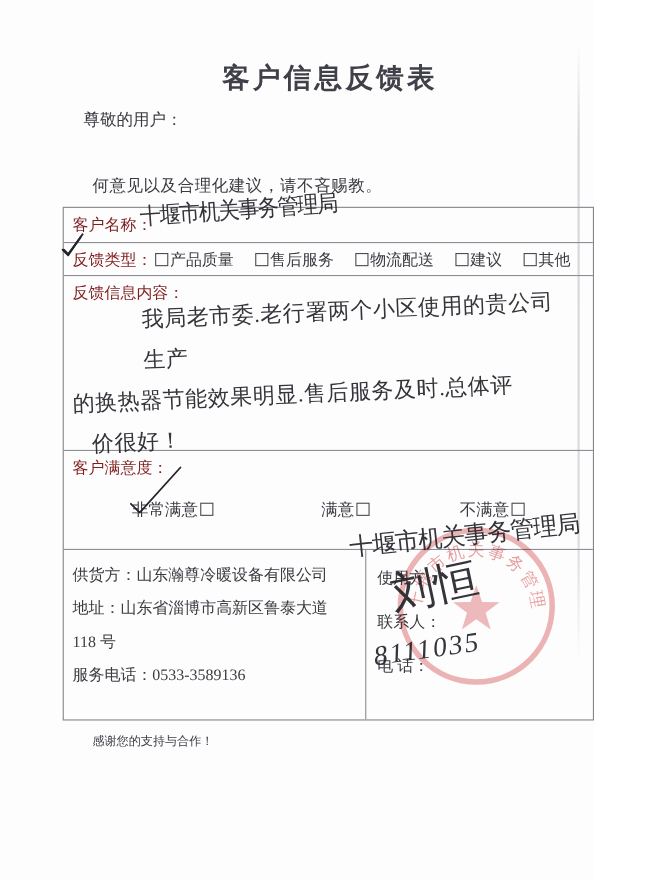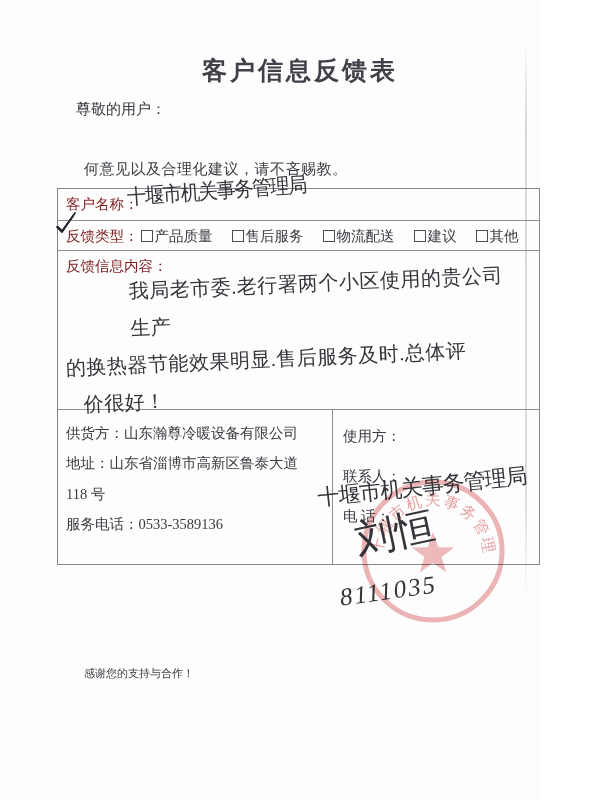--- a/index.html
+++ b/index.html
@@ -104,20 +104,30 @@
               </svg></span><span>售后服务</span></span><span class="type-item" data-check="form.feedback_types.2.checked"><span class="cb"></span><span>物流配送</span></span><span class="type-item" data-check="form.feedback_types.3.checked"><span class="cb"></span><span>建议</span></span><span class="type-item" data-check="form.feedback_types.4.checked"><span class="cb"></span><span>其他</span></span>
       </div>
     </div>
 
     <div class="trow r3">
       <div class="cell pad" style="width:100%">
         <span class="lbl">反馈信息内容：</span>
       </div>
     </div>
 
+    <div class="trow r4">
+      <div class="cell pad" style="width:100%">
+        <span class="lbl">客户满意度：</span>
+        <span class="sat-opt checked" style="left:62px; top:44px;" data-check="form.satisfaction_options.0.checked"><span>非常满意</span><span class="cb"><svg class="tick tickline" width="56" height="50" style="left:-6px;top:-34px;">
+                <polyline points="5,38 13,46 50,5" style="stroke-width:1.6"></polyline>
+              </svg></span></span>
+        <span class="sat-opt" style="left:234px; top:44px;" data-check="form.satisfaction_options.1.checked"><span>满意</span><span class="cb"></span></span>
+        <span class="sat-opt" style="left:360px; top:44px;" data-check="form.satisfaction_options.2.checked"><span>不满意</span><span class="cb"></span></span>
+      </div>
+    </div>
 
     <div class="trow r5">
       <div class="cell c-left">
         <div class="sup-line"><span>供货方：</span><span>山东瀚尊冷暖设备有限公司</span></div>
         <div class="sup-line"><span>地址：</span><span>山东省淄博市高新区鲁泰大道</span></div>
         <div class="sup-line">118 号</div>
         <div class="sup-line"><span>服务电话：</span><span>0533-3589136</span></div>
       </div>
       <div class="cell c-right">
         <div class="use-line">使用方：</div>

